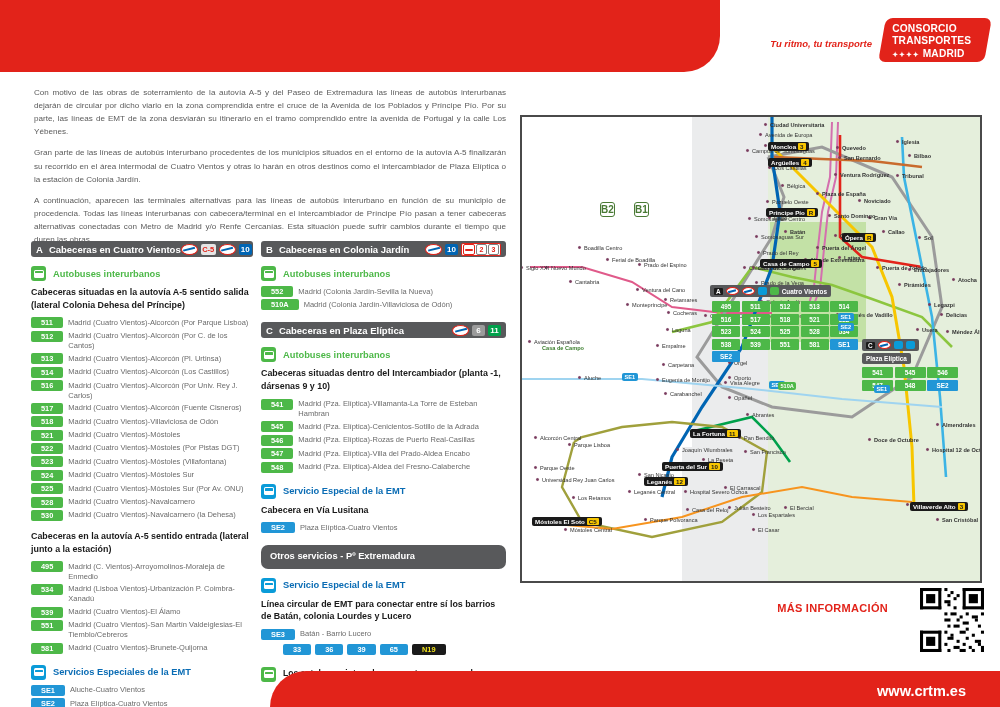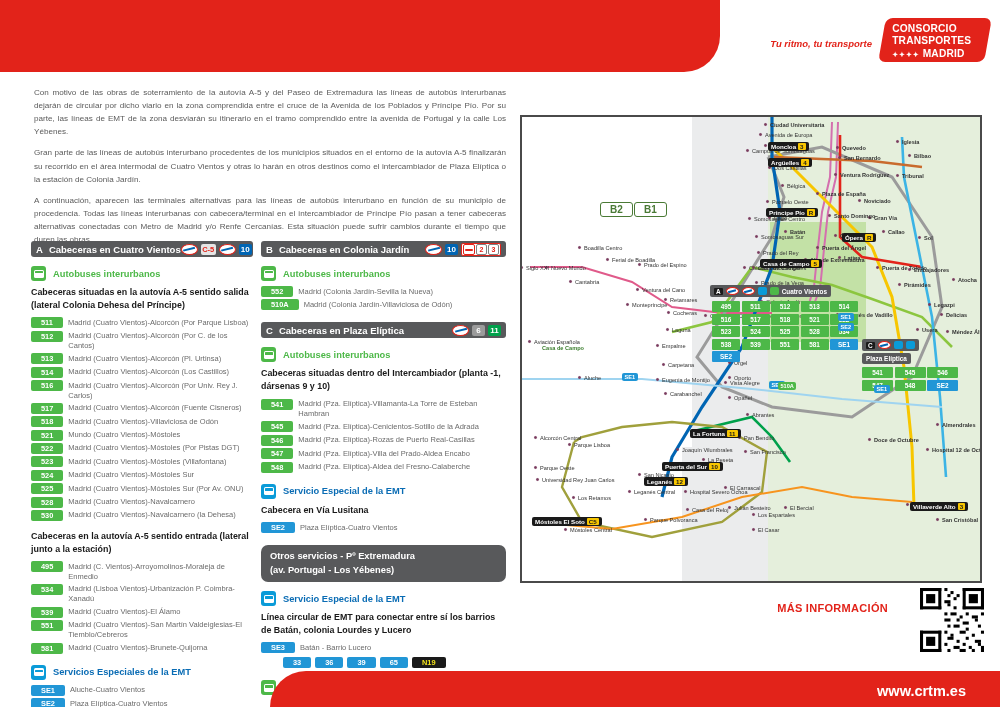--- a/index.html
+++ b/index.html
@@ -208,21 +208,21 @@
   .map-canvas { position: absolute; inset: 0; }
   .mz { position: absolute; }
   .zone-b1 { left: 160px; top: 0; width: 302px; height: 468px; background: #ebeced; }
   .zone-green { left: 246px; top: 0; width: 216px; height: 468px; background: #e4f0d8; opacity: .85; }
   .zone-casacampo { left: 248px; top: 105px; width: 96px; height: 120px; background: #bfdfa0; opacity:.9; }
   .zone-white { left: 0; top: 0; width: 170px; height: 330px; background: #fff; }
 
   .zlabel {
     font-size: 10px; font-weight: bold; color: #4a7a35;
     border: 1.4px solid #4a7a35; border-radius: 3px;
-    padding: 1px 9px; background: rgba(255,255,255,.75);
+    padding: 1px 0; background: rgba(255,255,255,.75);
   }
   .mstation {
     position: absolute; font-size: 5.6px; color: #333;
     white-space: nowrap; line-height: 1.15;
   }
   .mstation.b { font-weight: bold; }
   .mdot {
     position: absolute; width: 4px; height: 4px; border-radius: 50%;
     background: #fff; border: 1.2px solid #3a3a3a;
   }
@@ -336,21 +336,21 @@
         <div class="line-row">
           <span class="badge badge-green">517</span>
           <span class="line-text">Madrid (Cuatro Vientos)-Alcorcón (Fuente Cisneros)</span>
         </div>
         <div class="line-row">
           <span class="badge badge-green">518</span>
           <span class="line-text">Madrid (Cuatro Vientos)-Villaviciosa de Odón</span>
         </div>
         <div class="line-row">
           <span class="badge badge-green">521</span>
-          <span class="line-text">Mundo (Cuatro Vientos)-Móstoles</span>
+          <span class="line-text">Madrid (Cuatro Vientos)-Móstoles</span>
         </div>
         <div class="line-row">
           <span class="badge badge-green">522</span>
           <span class="line-text">Madrid (Cuatro Vientos)-Móstoles (Por Pistas DGT)</span>
         </div>
         <div class="line-row">
           <span class="badge badge-green">523</span>
           <span class="line-text">Madrid (Cuatro Vientos)-Móstoles (Villafontana)</span>
         </div>
         <div class="line-row">
@@ -495,21 +495,20 @@
     <div class="bold-note">Cabecera en Vía Lusitana</div>
     <div>
         <div class="line-row">
           <span class="badge badge-blue">SE2</span>
           <span class="line-text">Plaza Elíptica-Cuatro Vientos</span>
         </div>
       </div>
 
     <div class="sec-bar-alt" style="margin-top:12px">
       <div>Otros servicios - Pº Extremadura</div>
-      <div>(av. Portugal - Los Yébenes)</div>
     </div>
 
     <div class="subhead">
       <span class="subhead-icon ig-blue">
           <span class="bus-glyph"></span>
         </span>
       <span class="subhead-label-blue">Servicio Especial de la EMT</span>
     </div>
     <div class="bold-note">Línea circular de EMT para conectar entre sí los barrios de Batán, colonia Lourdes y Lucero</div>
     <div>

